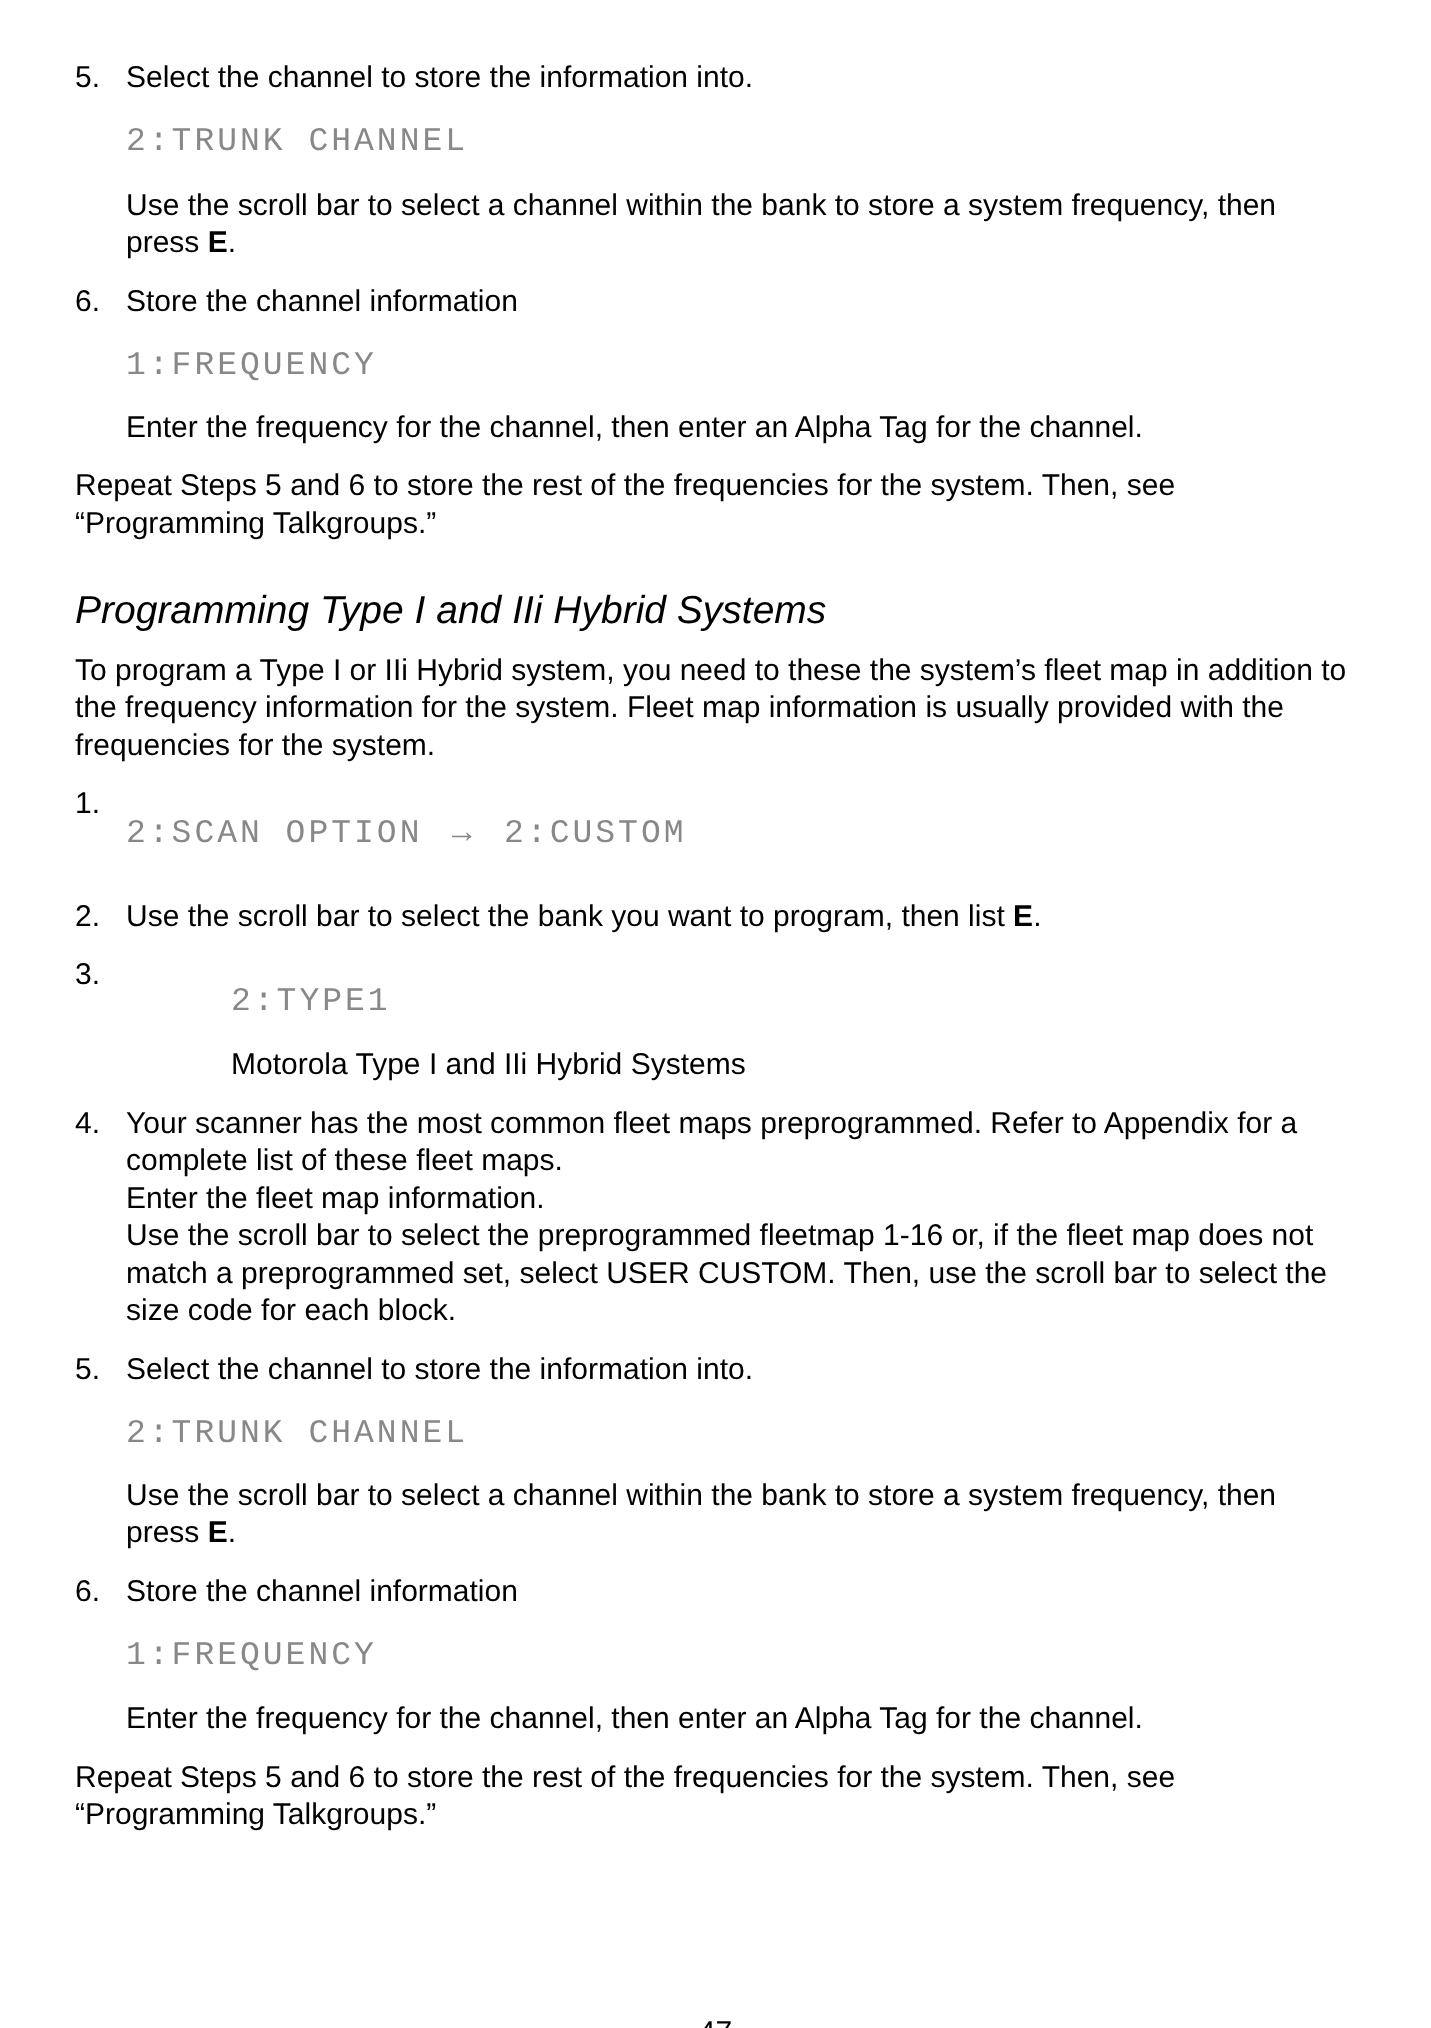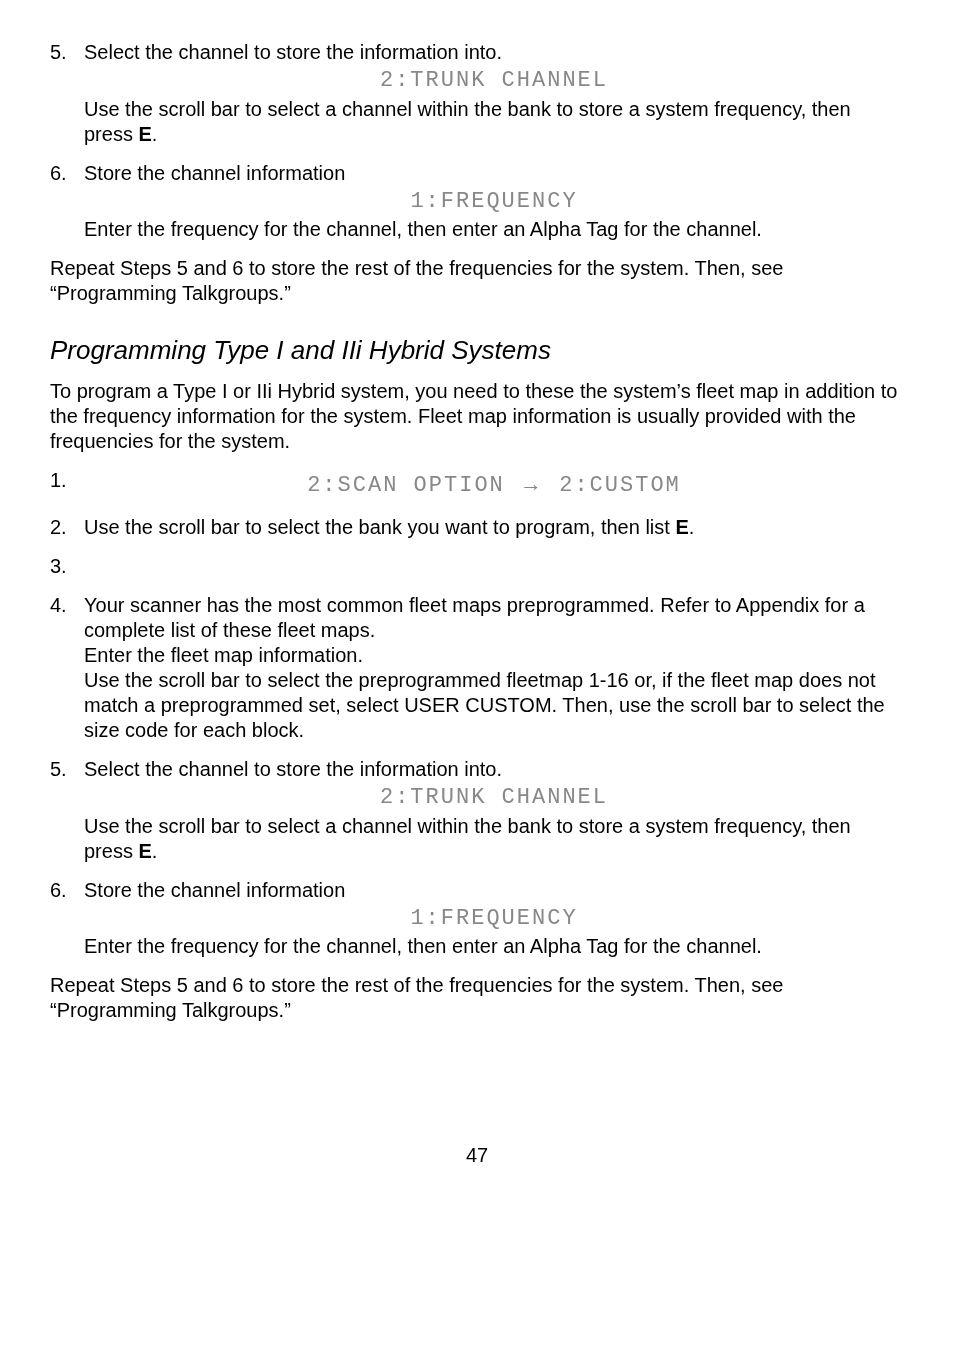--- a/index.html
+++ b/index.html
@@ -23,22 +23,21 @@
   }
   .list-body {
     flex: 1;
   }
   .display {
     font-family: "Courier New", Courier, monospace;
     letter-spacing: 2px;
     font-size: 22px;
     color: #888;
     font-weight: normal;
-    margin: 2px 0;
-    text-align: center;
+    margin: 16px 0;
   }
   .arrow {
     font-family: Arial, sans-serif;
     color: #888;
   }
   .para {
     margin: 0 0 14px 0;
   }
   h2 {
     font-family: Arial, Helvetica, sans-serif;
@@ -97,20 +96,24 @@
 <div class="list-item">
   <div class="list-num">2.</div>
   <div class="list-body">
     <div><span>Use the scroll bar to select the bank you want to program, then list </span><span class="bold">E</span><span>.</span></div>
   </div>
 </div>
 
 <div class="list-item">
   <div class="list-num">3.</div>
   <div class="list-body">
+    <div class="indent-block">
+      <div class="display">2:TYPE1</div>
+      <div>Motorola Type I and IIi Hybrid Systems</div>
+    </div>
   </div>
 </div>
 
 <div class="list-item">
   <div class="list-num">4.</div>
   <div class="list-body">
     <div>Your scanner has the most common fleet maps preprogrammed. Refer to Appendix for a complete list of these fleet maps.</div>
     <div>Enter the fleet map information.</div>
     <div>Use the scroll bar to select the preprogrammed fleetmap 1-16 or, if the fleet map does not match a preprogrammed set, select USER CUSTOM. Then, use the scroll bar to select the size code for each block.</div>
   </div>

